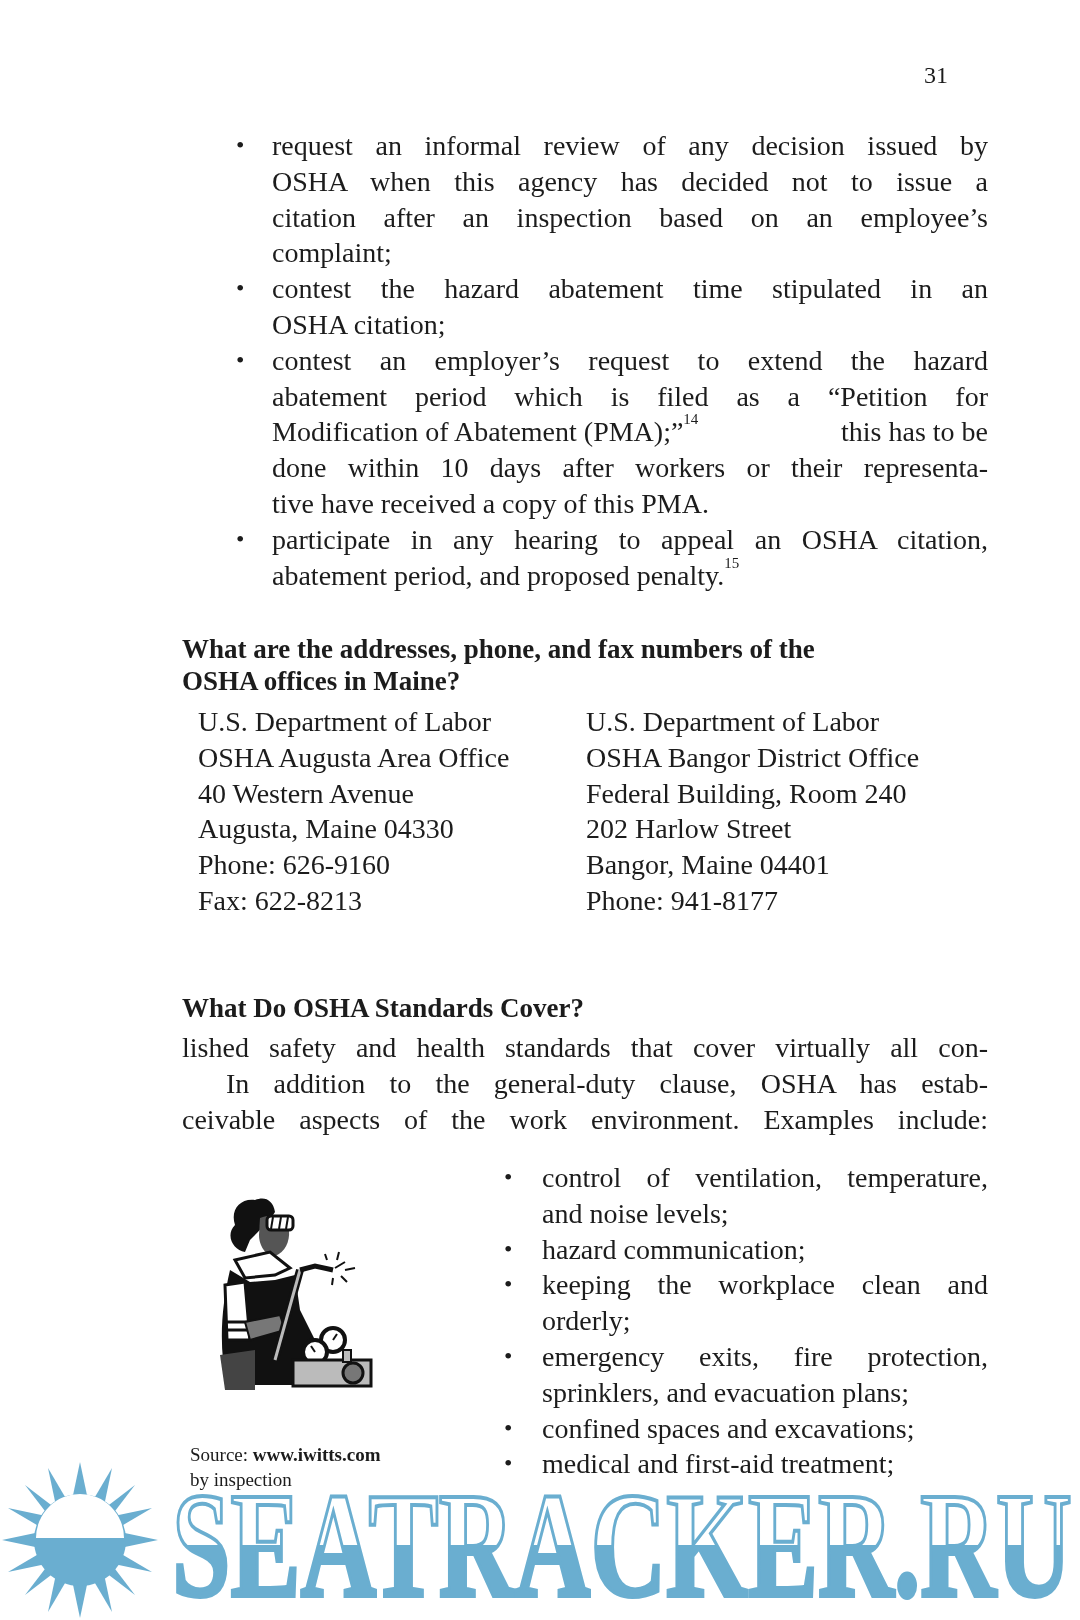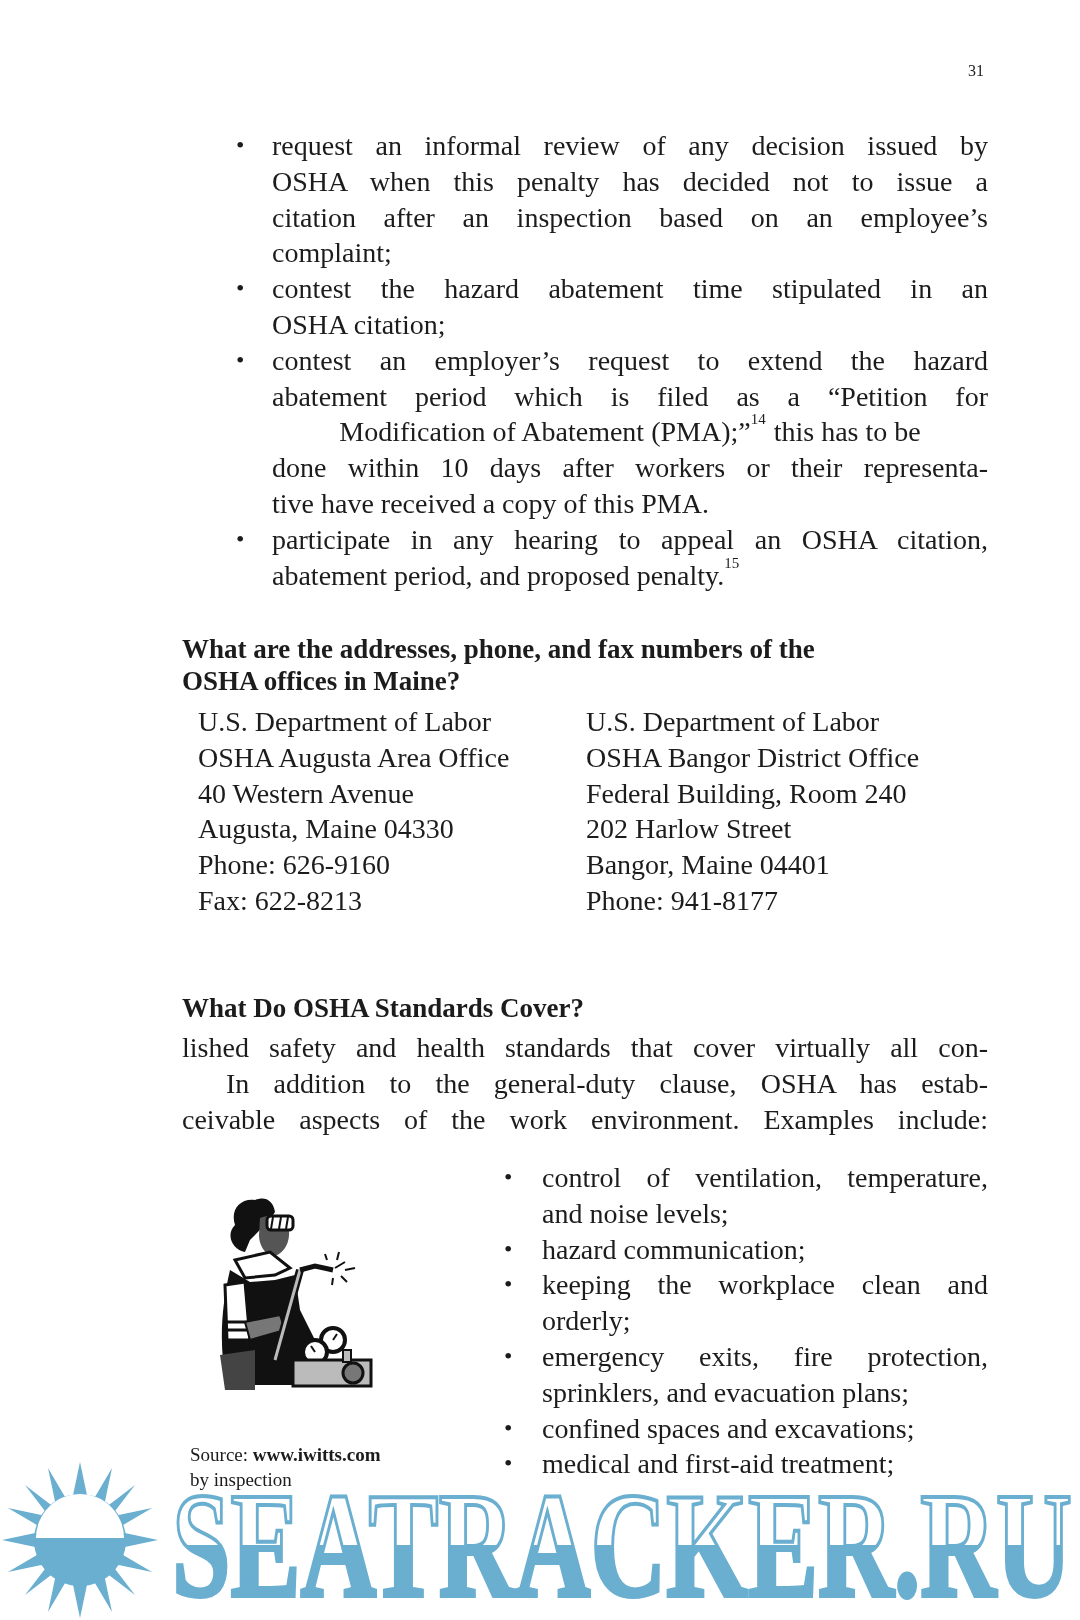--- a/index.html
+++ b/index.html
@@ -1,20 +1,20 @@
 <!DOCTYPE html>
 <html><head>
 <meta charset="utf-8">
 <style>
   html, body { margin: 0; padding: 0; }
   body {
     width: 1080px; height: 1620px; background: #ffffff; position: relative; overflow: hidden;
     font-family: "Liberation Serif", "DejaVu Serif", serif; color: #1c1c1c;
   }
-  .page-num { position: absolute; top: 62px; left: 920px; width: 64px; text-align: right; font-size: 16px; }
+  .page-num { position: absolute; top: 62px; left: 884px; width: 64px; text-align: right; font-size: 24px; }
   .text { font-size: 28px; line-height: 35.8px; }
   .bullets1 { position: absolute; left: 232px; top: 128px; width: 756px; }
   .bl { position: relative; padding-left: 40px; text-align: justify; text-align-last: left; }
   .bl .dot { position: absolute; left: 4px; top: 0; font-size: 24px; }
   .bl .t { display: block; }
   sup { font-size: 15px; vertical-align: top; position: relative; top: -2px; line-height: 1; }
   .h-bold { position: absolute; left: 182px; font-weight: bold; font-size: 27px; line-height: 32px; font-family: "Liberation Serif", serif; }
   .h1 { top: 633px; width: 780px; }
   .addr { position: absolute; top: 704px; left: 198px; width: 800px; display: flex; font-size: 28px; line-height: 35.8px; }
   .addr .col1 { width: 388px; white-space: nowrap; }
@@ -33,34 +33,34 @@
 </style>
 </head>
 <body>
 
 <div class="page-num">31</div>
 
 <div class="bullets1 text">
   <div class="bl">
     <span class="dot">•</span>
     <span class="t" style="text-align-last:justify">request an informal review of any decision issued by</span>
-    <span class="t" style="text-align-last:justify">OSHA when this penalty has decided not to issue a</span>
+    <span class="t" style="text-align-last:justify">OSHA when this agency has decided not to issue a</span>
     <span class="t" style="text-align-last:justify">citation after an inspection based on an employee’s</span>
     <span class="t">complaint;</span>
   </div>
   <div class="bl">
     <span class="dot">•</span>
     <span class="t" style="text-align-last:justify">contest the hazard abatement time stipulated in an</span>
     <span class="t">OSHA citation;</span>
   </div>
   <div class="bl">
     <span class="dot">•</span>
     <span class="t" style="text-align-last:justify">contest an employer’s request to extend the hazard</span>
     <span class="t" style="text-align-last:justify">abatement period which is filed as a “Petition for</span>
-    <span class="t" style="text-align-last:justify; display:flex; justify-content:center;gap:8px;">
+    <span class="t" style="text-align-last:justify; display:flex; justify-content:space-between;gap:8px;">
       <span><span>Modification of Abatement (PMA);”</span><sup>14</sup></span>
       <span>this has to be</span>
     </span>
     <span class="t" style="text-align-last:justify">done within 10 days after workers or their representa-</span>
     <span class="t">tive have received a copy of this PMA.</span>
   </div>
   <div class="bl">
     <span class="dot">•</span>
     <span class="t" style="text-align-last:justify">participate in any hearing to appeal an OSHA citation,</span>
     <span class="t"><span>abatement period, and proposed penalty.</span><sup>15</sup></span>

